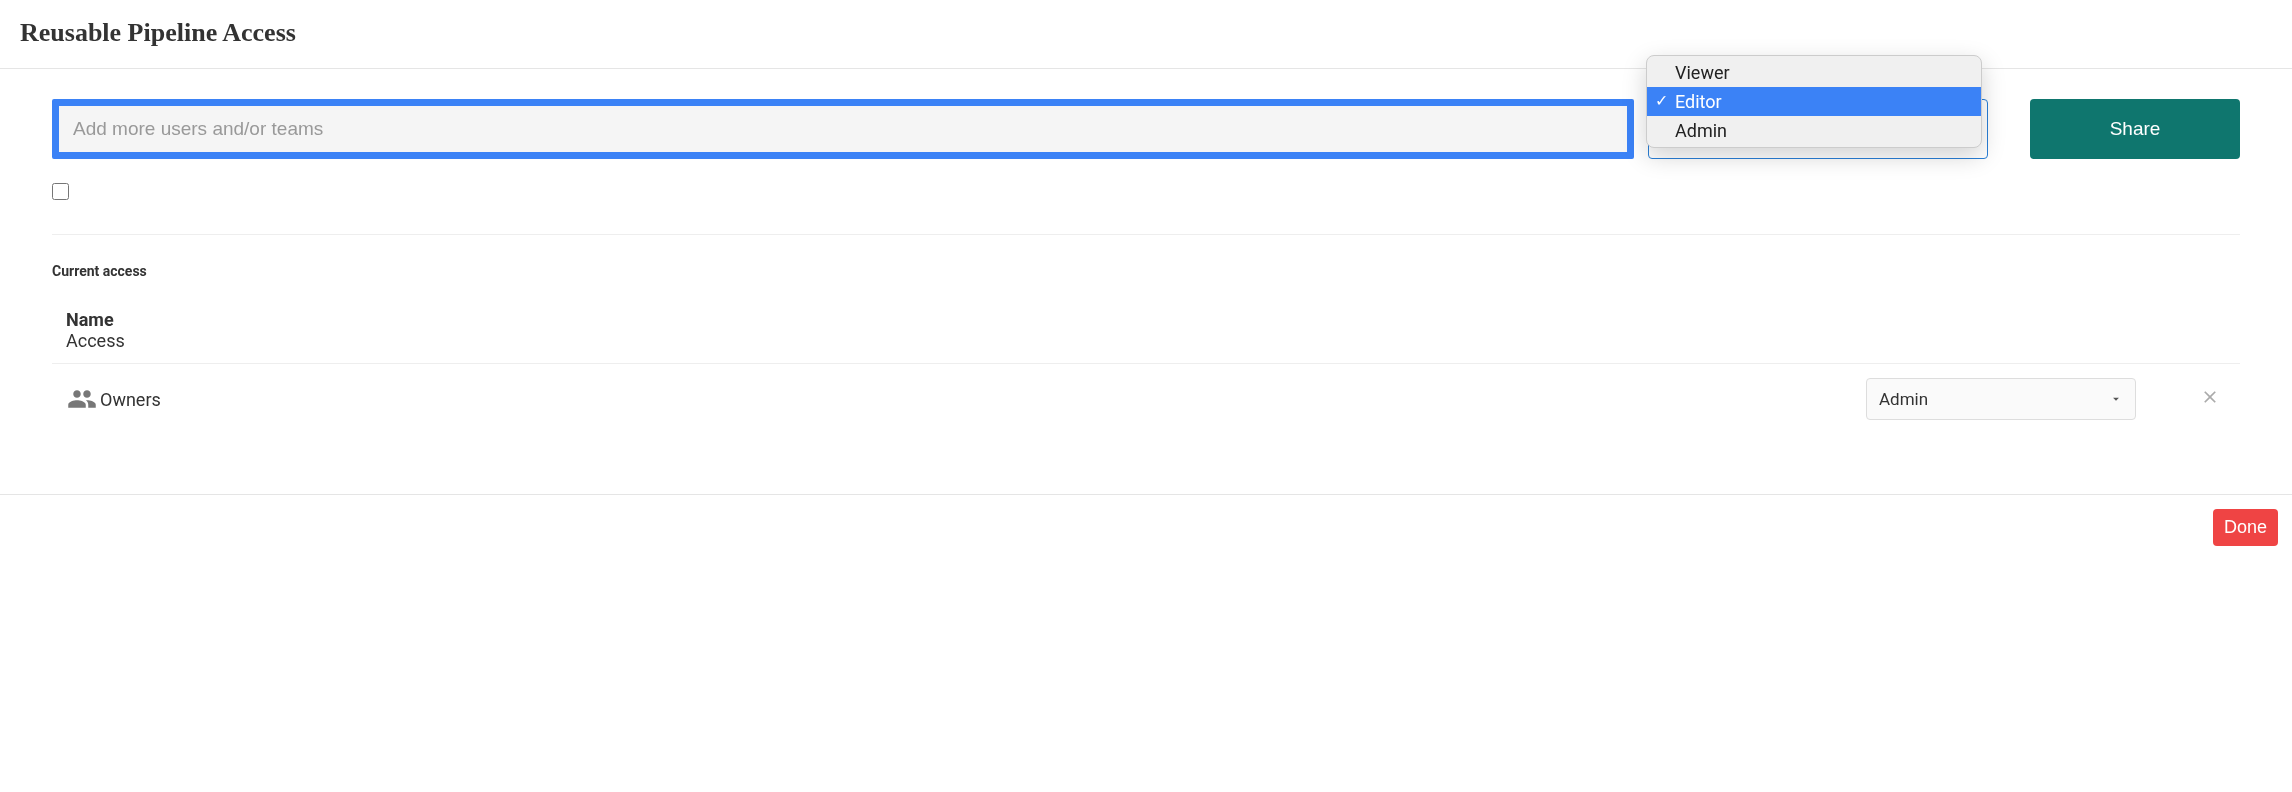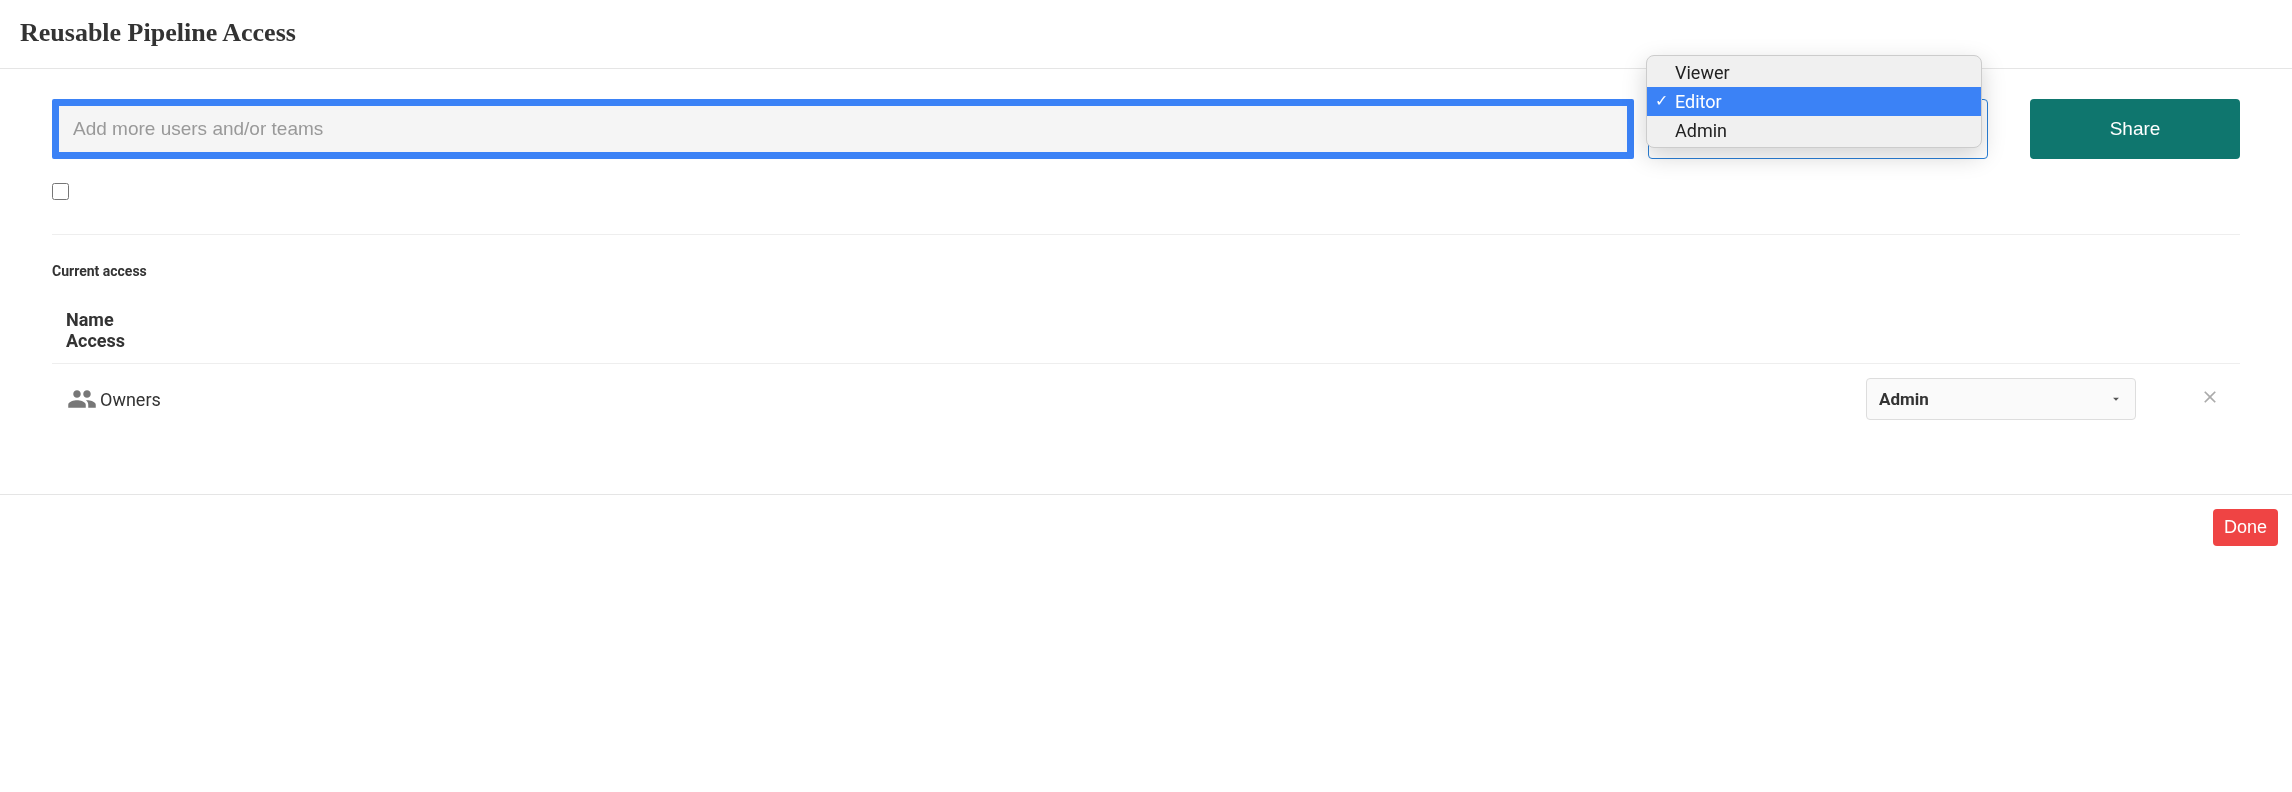--- a/index.html
+++ b/index.html
@@ -126,21 +126,21 @@
     .access-table {
       width: 100%;
     }
     .access-header {
       display: flex;
       padding: 12px 14px;
       border-bottom: 1px solid #eee;
       flex-direction: column;
     }
     .col-name { flex: 1; font-weight: 700; font-size: 18px; }
-    .col-access { width: 300px; font-weight: 700; font-size: 18px; }
+    .col-access { width: 300px; font-weight: 400; font-size: 18px; }
     .col-remove { width: 60px; }
     .access-row {
       display: flex;
       align-items: center;
       padding: 14px 14px;
     }
     .access-row .col-name {
       display: flex;
       align-items: center;
       gap: 2px;

